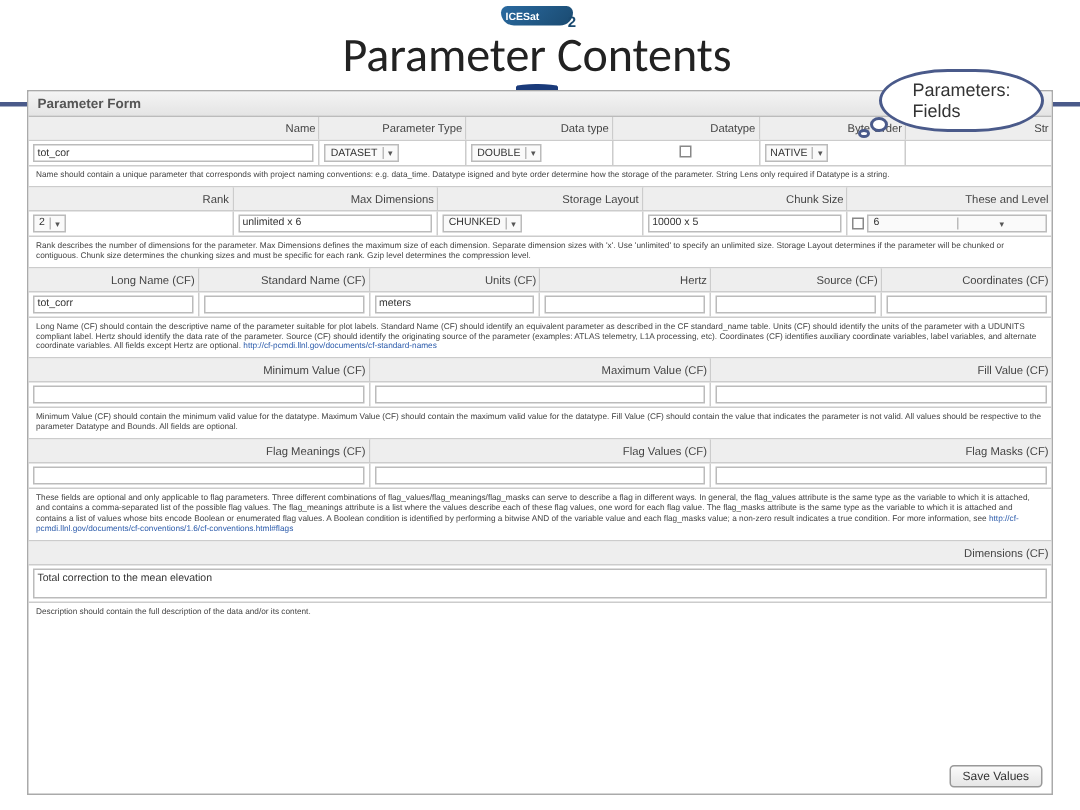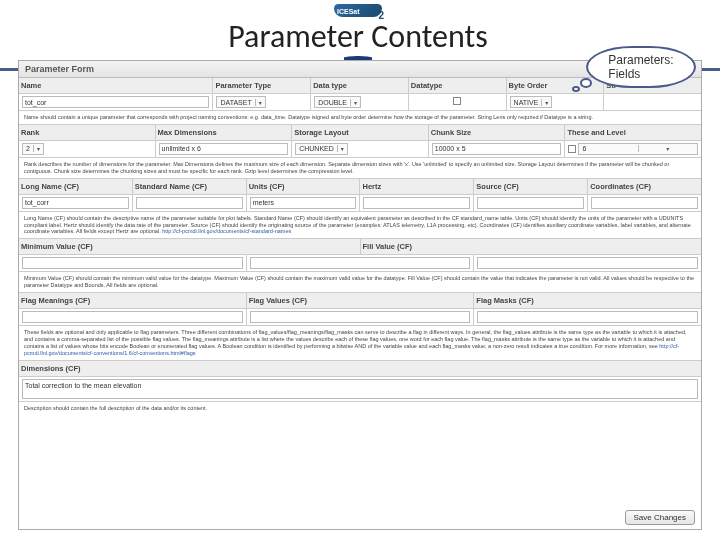--- a/index.html
+++ b/index.html
@@ -15,21 +15,21 @@
   .callout { position: absolute; right: 24px; top: 46px; width: 110px; height: 42px; background:#fff; border:2px solid #4a5a8a; border-radius: 50% / 60%; display:flex; align-items:center; justify-content:center; z-index:10;}
   .callout-bubble{ position:absolute; }
   .b1{width:12px;height:10px;border:2px solid #4a5a8a;border-radius:50%;background:#fff;left:-8px;top:30px;}
   .b2{width:8px;height:6px;border:2px solid #4a5a8a;border-radius:50%;background:#fff;left:-16px;top:38px;}
   .callout-text{ font-size:12px; color:#333; text-align:left; line-height:1.2;}
   .form-wrap { position:absolute; left:18px; right:18px; top:60px; bottom:10px; border:1px solid #aaa; background:#fff; overflow:hidden; font-size:7px; color:#333;}
   .form-title { background:linear-gradient(#f4f4f4,#e4e4e4); border-bottom:1px solid #bbb; padding:3px 6px; font-size:9px; font-weight:bold; color:#555;}
   .row { display:flex; border-bottom:1px solid #ccc;}
   .cell { flex:1; border-right:1px solid #ccc; }
   .cell:last-child{border-right:none;}
-  .chead { background:#eee; text-align:left; font-weight:bold; padding:3px 2px; font-size:7.5px; color:#444;}
+  .chead { background:#eee; text-align:right; font-weight:normal; padding:3px 2px; font-size:7.5px; color:#444;}
   .cbody { padding:2px 3px; min-height:14px; display:flex; align-items:center; gap:2px;}
   .inp { flex:1; height:12px; border:1px solid #bbb; background:#fff; font-size:7px; padding:0 2px; display:flex; align-items:center; color:#333;}
   .sel { display:flex; align-items:center; border:1px solid #bbb; height:12px; background:#fafafa;}
   .sel span{flex:1; padding:0 3px; font-size:7px;}
   .sel .arr{width:10px; text-align:center; border-left:1px solid #bbb; font-size:6px; color:#555;}
   .chk{width:8px;height:8px;border:1px solid #888;background:#fff;display:inline-block;}
   .para { padding:3px 5px; font-size:5.5px; color:#444; line-height:1.25; border-bottom:1px solid #ccc;}
   .link{color:#2a5aaa;}
   .footer-btn{ position:absolute; right:6px; bottom:4px;}
   .btn{display:inline-block;border:1px solid #999;background:linear-gradient(#fafafa,#e6e6e6);border-radius:3px;padding:2px 8px;font-size:8px;color:#333;}
@@ -223,20 +223,23 @@
           </div>
         </div>
   </div>
   <div class="para"><span>Long Name (CF) should contain the descriptive name of the parameter suitable for plot labels. Standard Name (CF) should identify an equivalent parameter as described in the CF standard_name table. Units (CF) should identify the units of the parameter with a UDUNITS compliant label. Hertz should identify the data rate of the parameter. Source (CF) should identify the originating source of the parameter (examples: ATLAS telemetry, L1A processing, etc). Coordinates (CF) identifies auxiliary coordinate variables, label variables, and alternate coordinate variables. All fields except Hertz are optional.</span> <span class="link">http://cf-pcmdi.llnl.gov/documents/cf-standard-names</span></div>
 
   <div class="row">
     <div class="cell">
           <div class="chead">Minimum Value (CF)</div>
         </div>
     <div class="cell">
+          <div class="chead">Maximum Value (CF)</div>
+        </div>
+    <div class="cell">
           <div class="chead">Fill Value (CF)</div>
         </div>
   </div>
   <div class="row">
     <div class="cell">
           <div class="cbody">
             <div class="inp"></div>
           </div>
         </div>
     <div class="cell">
@@ -289,16 +292,16 @@
   </div>
   <div class="row">
     <div class="cell">
           <div class="cbody" style="min-height:22px;align-items:flex-start;">
             <div class="inp" style="height:20px;align-items:flex-start;padding-top:2px;">Total correction to the mean elevation</div>
           </div>
         </div>
   </div>
   <div class="para" style="border-bottom:none;">Description should contain the full description of the data and/or its content.</div>
 
-  <div class="footer-btn"><span class="btn">Save Changes</span></div>
+  <div class="footer-btn"><span class="btn">Save Values</span></div>
 </div>
 
 </div>
 
 </body></html>

